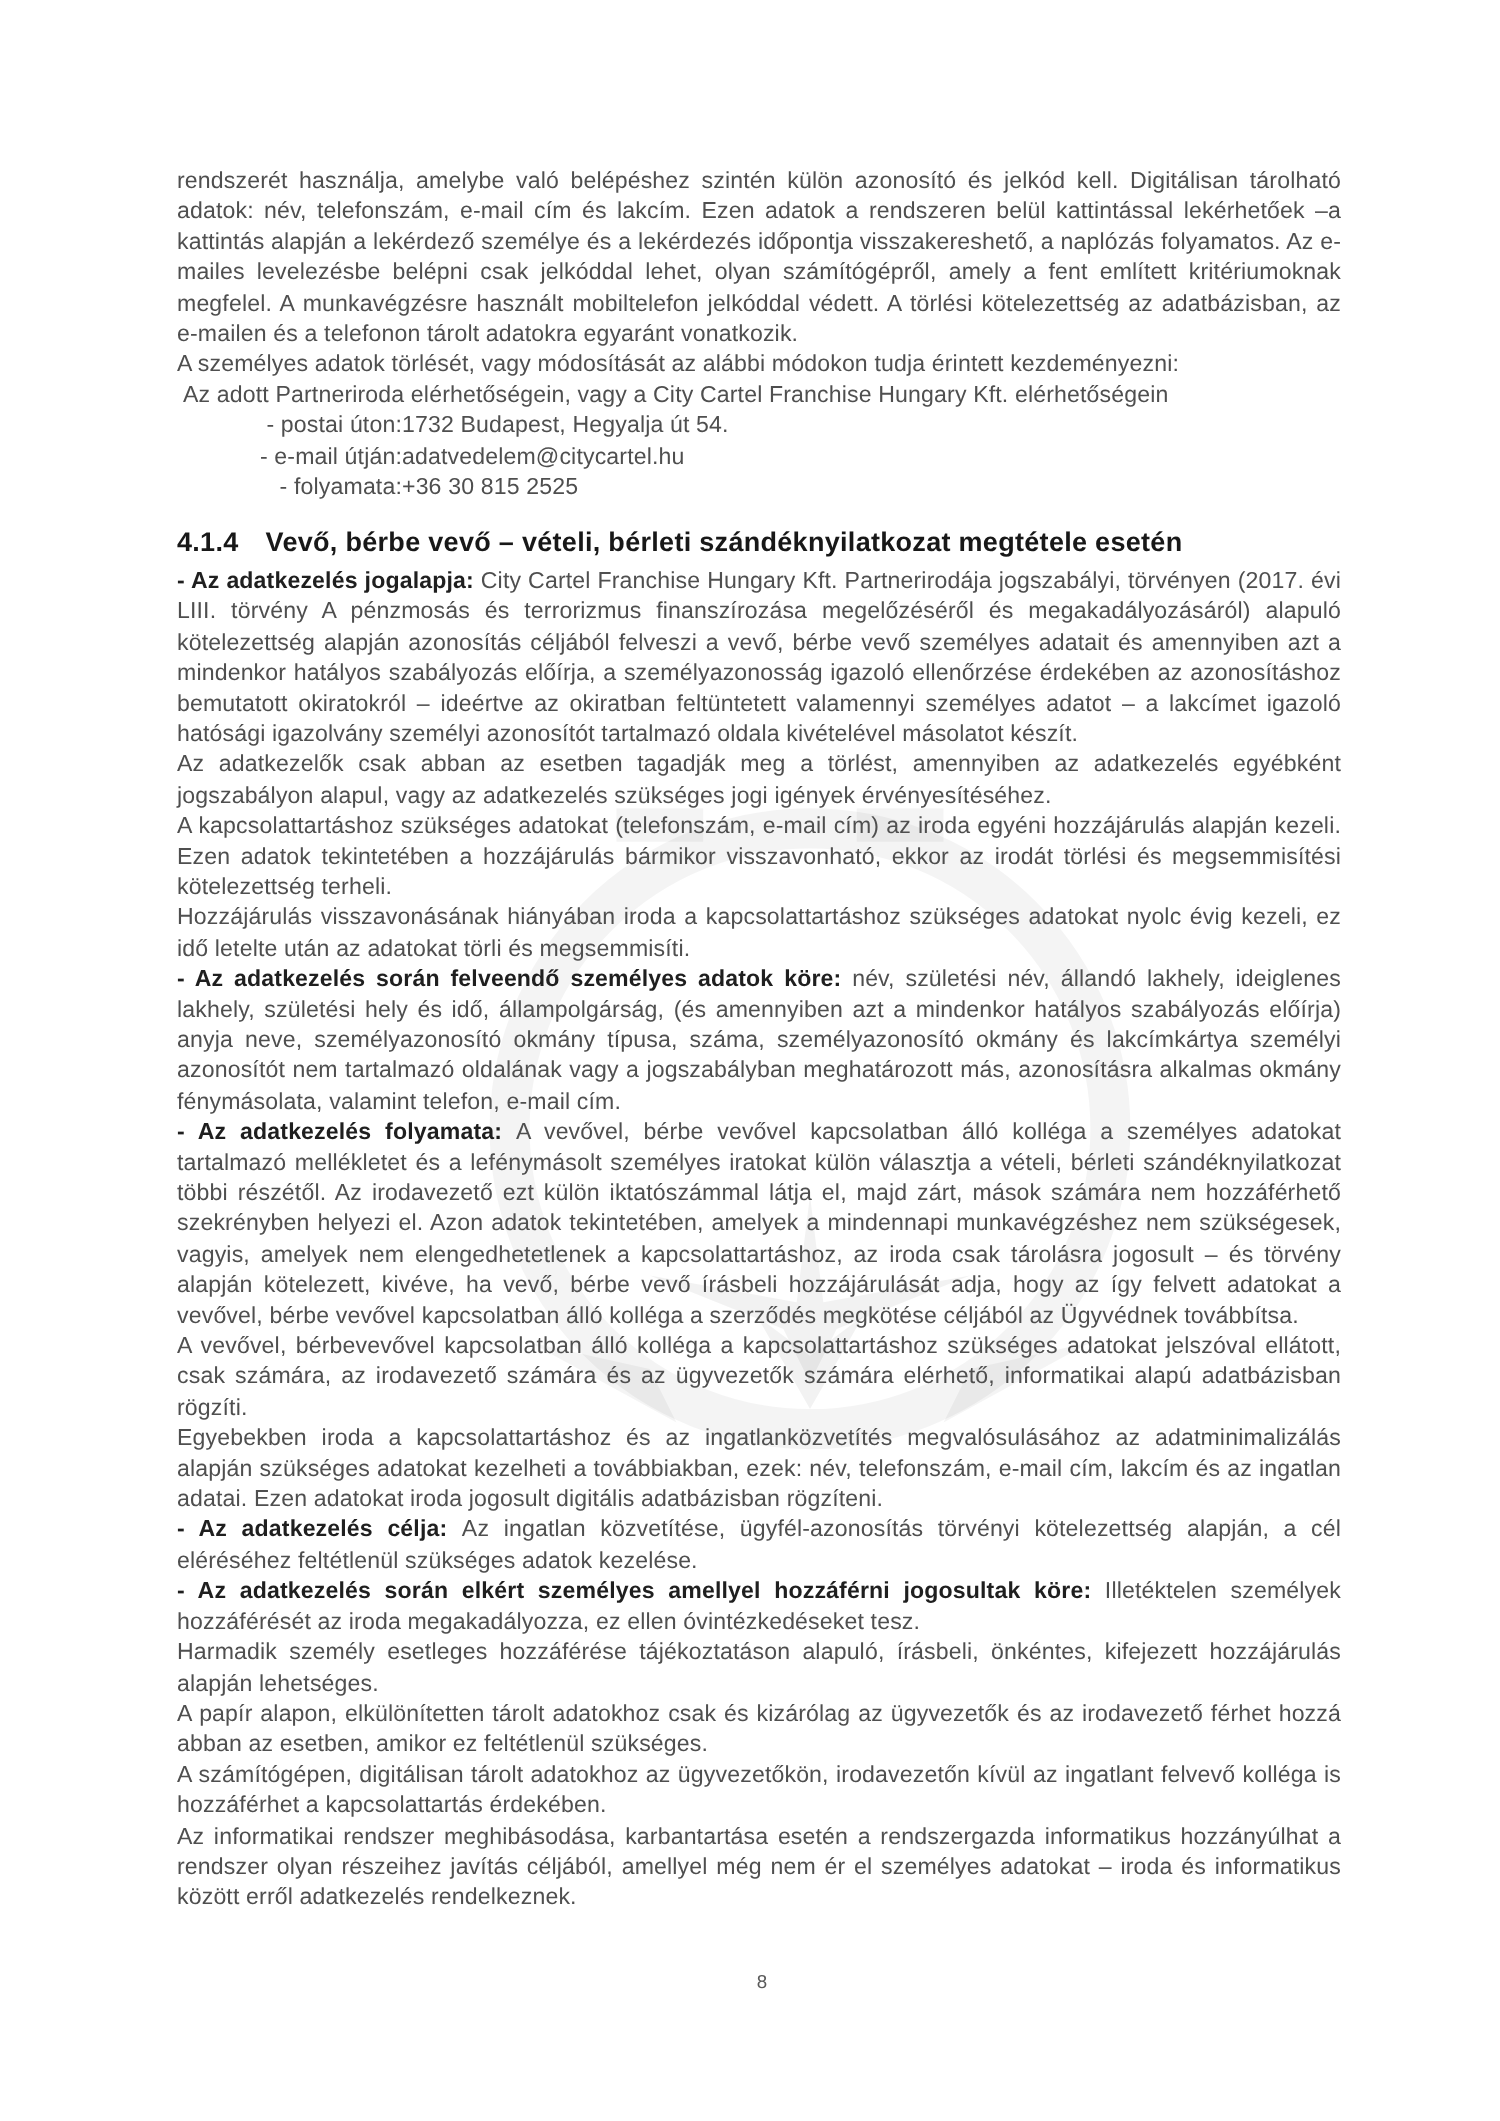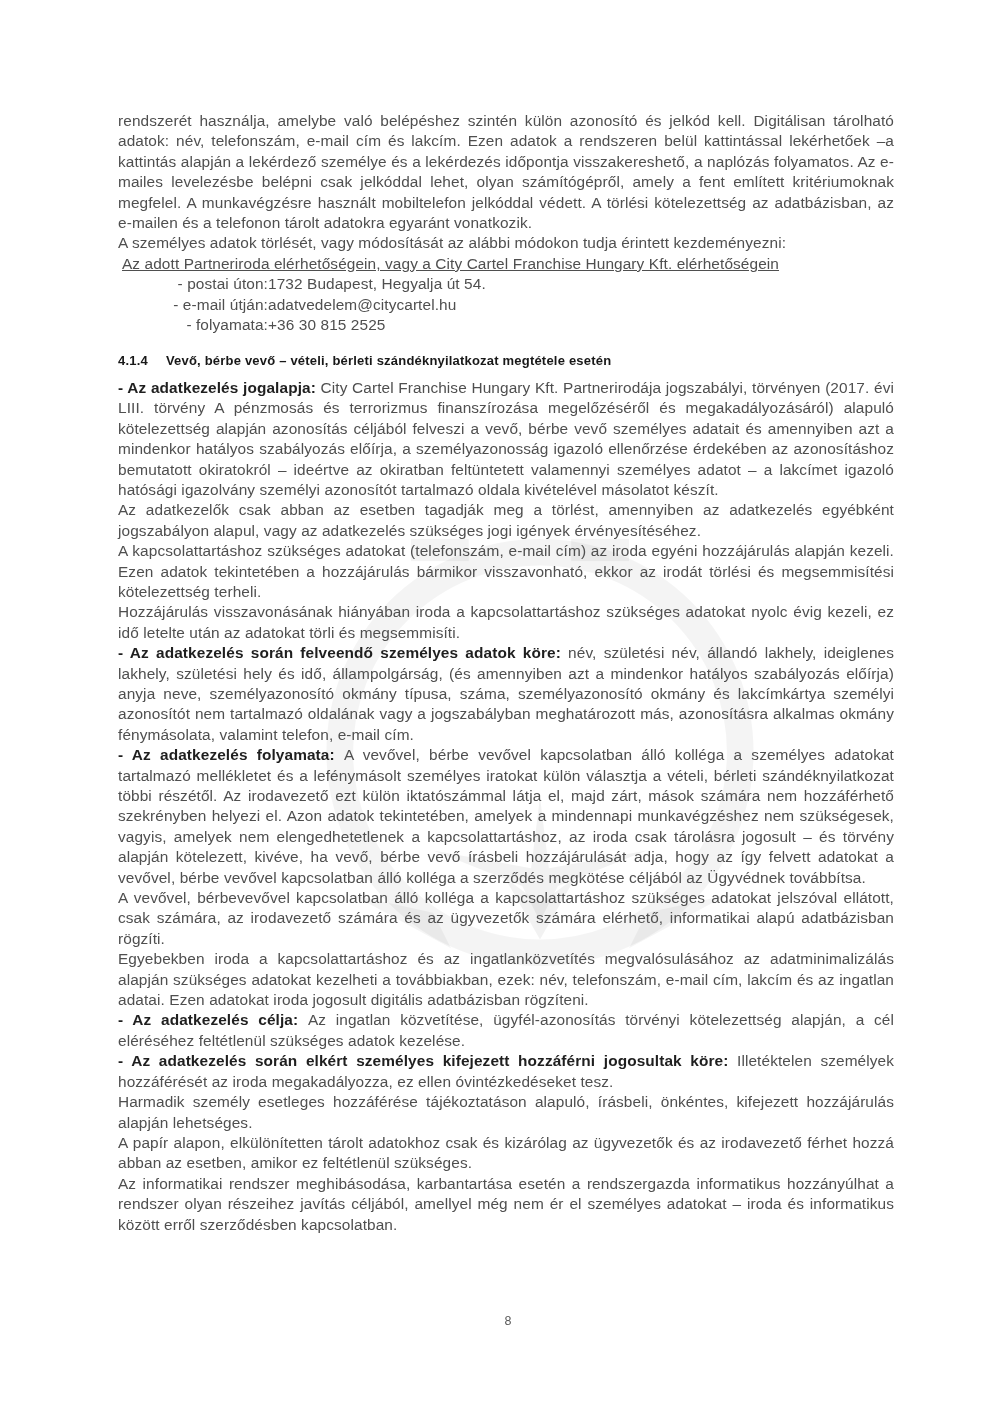--- a/index.html
+++ b/index.html
@@ -28,27 +28,27 @@
     width:776px;
     z-index:1;
     color:#4f4f4f;
     font-size:15.4px;
     line-height:20.4px;
     letter-spacing:0.1px;
     text-align:justify;
   }
   .content p{margin:0;}
   .lead{font-weight:bold;color:#1f1f1f;}
-  .indent-line{padding-left:4px;text-decoration:underline;}
+  .indent-line{padding-left:4px;}
   .contact-row{display:flex;text-align:right;}
   .contact-label{width:150px;flex:0 0 150px;}
   .section-heading{
     margin:16px 0 6px 0;
     text-align:left;
-    font-size:13px;
+    font-size:18px;
     font-weight:bold;
     color:#181818;
     letter-spacing:0.2px;
   }
   .section-number{margin-right:18px;}
   .page-number{
     position:absolute;
     left:0;right:0;
     top:1314px;
     text-align:center;
@@ -98,22 +98,23 @@
 
     <p><span class="lead">- Az adatkezelés jogalapja: </span><span>City Cartel Franchise Hungary Kft. Partnerirodája jogszabályi, törvényen (2017. évi LIII. törvény A pénzmosás és terrorizmus finanszírozása megelőzéséről és megakadályozásáról) alapuló kötelezettség alapján azonosítás céljából felveszi a vevő, bérbe vevő személyes adatait és amennyiben azt a mindenkor hatályos szabályozás előírja, a személyazonosság igazoló ellenőrzése érdekében az azonosításhoz bemutatott okiratokról – ideértve az okiratban feltüntetett valamennyi személyes adatot – a lakcímet igazoló hatósági igazolvány személyi azonosítót tartalmazó oldala kivételével másolatot készít.</span></p>
     <p><span class="lead"></span><span>Az adatkezelők csak abban az esetben tagadják meg a törlést, amennyiben az adatkezelés egyébként jogszabályon alapul, vagy az adatkezelés szükséges jogi igények érvényesítéséhez.</span></p>
     <p><span class="lead"></span><span>A kapcsolattartáshoz szükséges adatokat (telefonszám, e-mail cím) az iroda egyéni hozzájárulás alapján kezeli. Ezen adatok tekintetében a hozzájárulás bármikor visszavonható, ekkor az irodát törlési és megsemmisítési kötelezettség terheli.</span></p>
     <p><span class="lead"></span><span>Hozzájárulás visszavonásának hiányában iroda a kapcsolattartáshoz szükséges adatokat nyolc évig kezeli, ez idő letelte után az adatokat törli és megsemmisíti.</span></p>
     <p><span class="lead">- Az adatkezelés során felveendő személyes adatok köre: </span><span>név, születési név, állandó lakhely, ideiglenes lakhely, születési hely és idő, állampolgárság, (és amennyiben azt a mindenkor hatályos szabályozás előírja) anyja neve, személyazonosító okmány típusa, száma, személyazonosító okmány és lakcímkártya személyi azonosítót nem tartalmazó oldalának vagy a jogszabályban meghatározott más, azonosításra alkalmas okmány fénymásolata, valamint telefon, e-mail cím.</span></p>
     <p><span class="lead">- Az adatkezelés folyamata: </span><span>A vevővel, bérbe vevővel kapcsolatban álló kolléga a személyes adatokat tartalmazó mellékletet és a lefénymásolt személyes iratokat külön választja a vételi, bérleti szándéknyilatkozat többi részétől. Az irodavezető ezt külön iktatószámmal látja el, majd zárt, mások számára nem hozzáférhető szekrényben helyezi el. Azon adatok tekintetében, amelyek a mindennapi munkavégzéshez nem szükségesek, vagyis, amelyek nem elengedhetetlenek a kapcsolattartáshoz, az iroda csak tárolásra jogosult – és törvény alapján kötelezett, kivéve, ha vevő, bérbe vevő írásbeli hozzájárulását adja, hogy az így felvett adatokat a vevővel, bérbe vevővel kapcsolatban álló kolléga a szerződés megkötése céljából az Ügyvédnek továbbítsa.</span></p>
     <p><span class="lead"></span><span>A vevővel, bérbevevővel kapcsolatban álló kolléga a kapcsolattartáshoz szükséges adatokat jelszóval ellátott, csak számára, az irodavezető számára és az ügyvezetők számára elérhető, informatikai alapú adatbázisban rögzíti.</span></p>
     <p><span class="lead"></span><span>Egyebekben iroda a kapcsolattartáshoz és az ingatlanközvetítés megvalósulásához az adatminimalizálás alapján szükséges adatokat kezelheti a továbbiakban, ezek: név, telefonszám, e-mail cím, lakcím és az ingatlan adatai. Ezen adatokat iroda jogosult digitális adatbázisban rögzíteni.</span></p>
     <p><span class="lead">- Az adatkezelés célja: </span><span>Az ingatlan közvetítése, ügyfél-azonosítás törvényi kötelezettség alapján, a cél eléréséhez feltétlenül szükséges adatok kezelése.</span></p>
-    <p><span class="lead">- Az adatkezelés során elkért személyes kifejezett hozzáférni jogosultak köre: </span><span>Illetéktelen személyek hozzáférését az iroda megakadályozza, ez ellen óvintézkedéseket tesz.</span></p>
+    <p><span class="lead">- Az adatkezelés során elkért személyes amellyel hozzáférni jogosultak köre: </span><span>Illetéktelen személyek hozzáférését az iroda megakadályozza, ez ellen óvintézkedéseket tesz.</span></p>
     <p><span class="lead"></span><span>Harmadik személy esetleges hozzáférése tájékoztatáson alapuló, írásbeli, önkéntes, kifejezett hozzájárulás alapján lehetséges.</span></p>
     <p><span class="lead"></span><span>A papír alapon, elkülönítetten tárolt adatokhoz csak és kizárólag az ügyvezetők és az irodavezető férhet hozzá abban az esetben, amikor ez feltétlenül szükséges.</span></p>
-    <p><span class="lead"></span><span>Az informatikai rendszer meghibásodása, karbantartása esetén a rendszergazda informatikus hozzányúlhat a rendszer olyan részeihez javítás céljából, amellyel még nem ér el személyes adatokat – iroda és informatikus között erről szerződésben kapcsolatban.</span></p>
+    <p><span class="lead"></span><span>A számítógépen, digitálisan tárolt adatokhoz az ügyvezetőkön, irodavezetőn kívül az ingatlant felvevő kolléga is hozzáférhet a kapcsolattartás érdekében.</span></p>
+    <p><span class="lead"></span><span>Az informatikai rendszer meghibásodása, karbantartása esetén a rendszergazda informatikus hozzányúlhat a rendszer olyan részeihez javítás céljából, amellyel még nem ér el személyes adatokat – iroda és informatikus között erről adatkezelés rendelkeznek.</span></p>
 
   </div>
 
   <div class="page-number">8</div>
 
 </div>
 
 </body></html>

